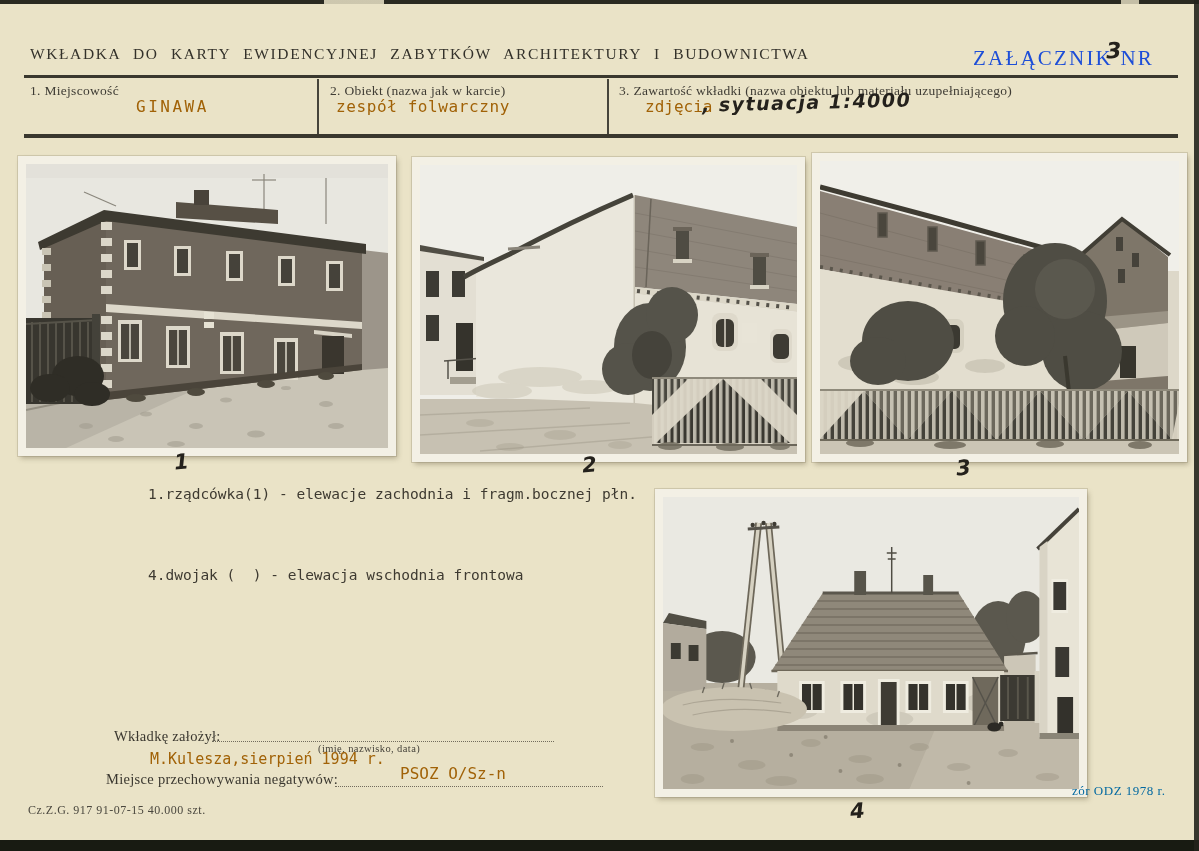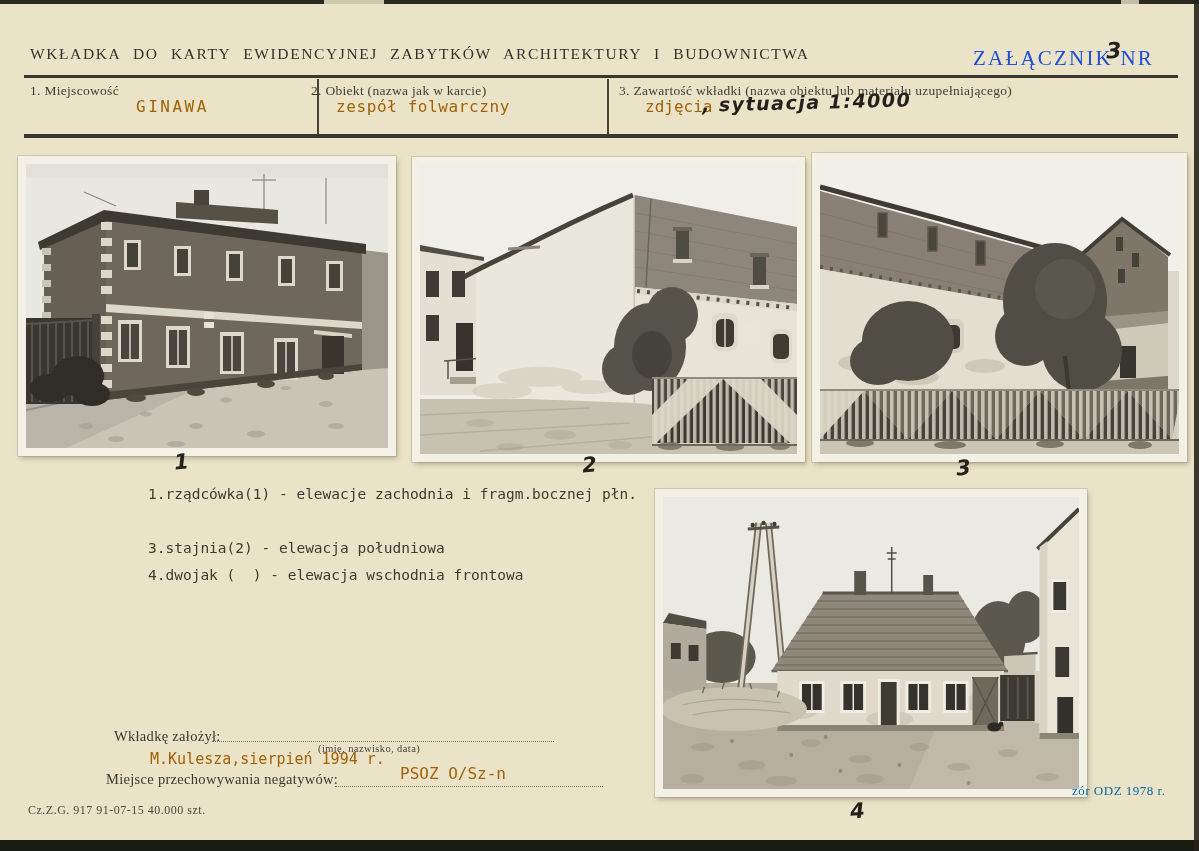--- a/index.html
+++ b/index.html
@@ -22,21 +22,21 @@
   .rule{background:#3a382e;height:3px;}
   .rule1{left:24px;top:75px;width:1154px;}
   .rule2{left:24px;top:134px;width:1154px;height:4px;}
   .vline{width:2px;height:55px;top:79px;background:#46443b;}
   .v1{left:317px;} .v2{left:607px;}
   .f-label{font-size:13.5px;color:#3f3c34;letter-spacing:.3px;text-align:right;}
   .mono{font-family:"DejaVu Sans Mono", monospace;color:#a16207;}
   .f-value{font-size:16px;}
   .fv1{left:136px;top:97px;letter-spacing:2.5px;}
   .fl1{left:30px;top:83px;}
-  .fl2{left:311px;top:83px;}
+  .fl2{left:330px;top:83px;}
   .fv2{left:336px;top:97px;letter-spacing:.6px;}
   .fl3{left:619px;top:83px;}
   .fv3{left:645px;top:97px;}
   .fh3{left:702px;top:91px;font-size:19px;font-weight:bold;letter-spacing:1.5px;transform:rotate(-1.5deg);}
   
   .photo{position:absolute;margin:0;background:#f3f0e5;padding:8px;box-sizing:border-box;
     box-shadow:0 0 0 1px rgba(118,108,80,.22), 1.5px 2.5px 5px rgba(85,75,50,.35);}
   .photo svg{display:block;width:100%;height:100%;}
   .p1{left:18px;top:156px;width:378px;height:300px;}
   .p2{left:412px;top:157px;width:393px;height:305px;}
@@ -503,21 +503,20 @@
       </g>
     </svg>
   </figure>
 
   <div class="abs hand photo-num n1">1</div>
   <div class="abs hand photo-num n2">2</div>
   <div class="abs hand photo-num n3">3</div>
   <div class="abs hand photo-num n4">4</div>
 
   <div class="abs caption c0">1.rządcówka(1) - elewacje zachodnia i fragm.bocznej płn.</div>
-  <div class="abs caption c2">3.stajnia(2) - elewacja południowa</div>
   <div class="abs caption c3">4.dwojak (  ) - elewacja wschodnia frontowa</div>
 
   <div class="abs foot-label founder-label">Wkładkę założył:</div>
   <div class="abs dotted dl1"></div>
   <div class="abs hint">(imię, nazwisko, data)</div>
   <div class="abs mono founder-value">M.Kulesza,sierpień 1994 r.</div>
 
   <div class="abs foot-label neg-label">Miejsce przechowywania negatywów:</div>
   <div class="abs mono neg-value">PSOZ O/Sz-n</div>
   <div class="abs dotted dl2"></div>

